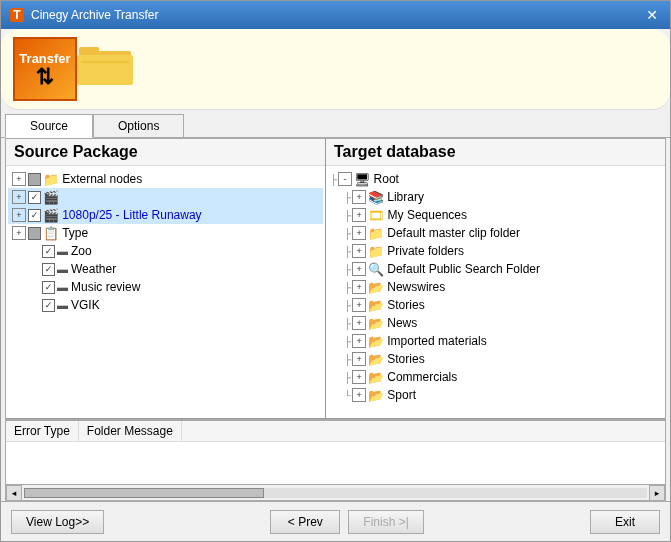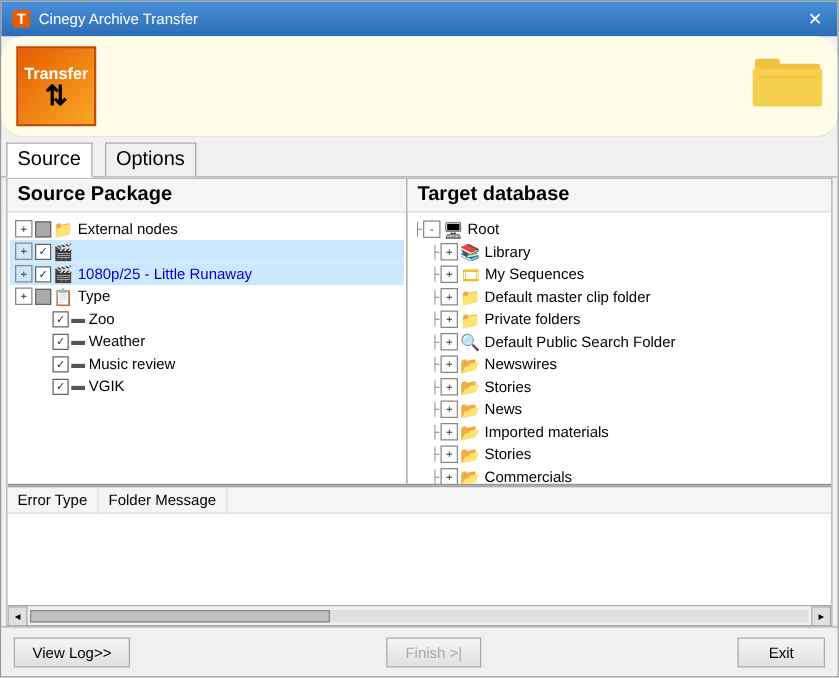--- a/index.html
+++ b/index.html
@@ -20,21 +20,21 @@
     .title-icon { width: 16px; height: 16px; }
     .title-text { font-size: 12px; font-weight: normal; }
     .title-close { color: white; font-size: 14px; cursor: pointer; padding: 0 4px; }
     
     
     .header-banner {
       background: #fffde7;
       border-bottom: 1px solid #ddd;
       display: flex;
       align-items: center;
-      justify-content: space-between;
+      justify-content: flex-start;
       padding: 8px 12px;
       flex-shrink: 0;
       min-height: 80px;
       border-radius: 18px;
     }
     .header-left { display: flex; align-items: center; gap: 12px; }
     .transfer-badge {
       background: linear-gradient(135deg, #e65c00, #f9a825);
       color: white;
       font-size: 14px;
@@ -55,27 +55,27 @@
     
     .tabs {
       display: flex;
       border-bottom: 1px solid #aaa;
       background: #f0f0f0;
       flex-shrink: 0;
       padding-top: 4px;
       padding-left: 4px;
     }
     .tab {
-      padding: 4px 8px;
+      padding: 4px 24px;
       border: 1px solid #aaa;
       background: #f0f0f0;
       cursor: pointer;
-      margin-right: 10px;
+      margin-right: 0;
       border-bottom: none;
-      font-size: 16px;
+      font-size: 12px;
     }
     .tab.active {
       background: white;
       border-bottom: 1px solid white;
       margin-bottom: -1px;
       z-index: 1;
     }
     
     
     .main-content {
@@ -170,21 +170,21 @@
     
     .item-icon { margin-right: 3px; font-size: 13px; flex-shrink: 0; }
     .item-label { font-size: 12px; }
     .item-label.blue { color: #0000cc; }
     
     .indent1 { padding-left: 4px; }
     .indent2 { padding-left: 18px; }
     
     
     .error-panel {
-      height: 96px;
+      height: 65px;
       border-top: 2px solid #aaa;
       display: flex;
       flex-direction: column;
       overflow: hidden;
     }
     .error-header {
       display: flex;
       border-bottom: 1px solid #ddd;
       background: #f5f5f5;
     }
@@ -474,18 +474,19 @@
     <div class="h-scroll-arrow">▸</div>
   </div>
 
 </div>
 
 <div class="footer">
   <div class="footer-left">
     <button class="btn">View Log&gt;&gt;</button>
   </div>
   <div class="footer-center">
+    <button class="btn">&lt; Prev</button>
     <button class="btn disabled">Finish &gt;|</button>
   </div>
   <div class="footer-right">
     <button class="btn">Exit</button>
   </div>
 </div>
 
 </body></html>

